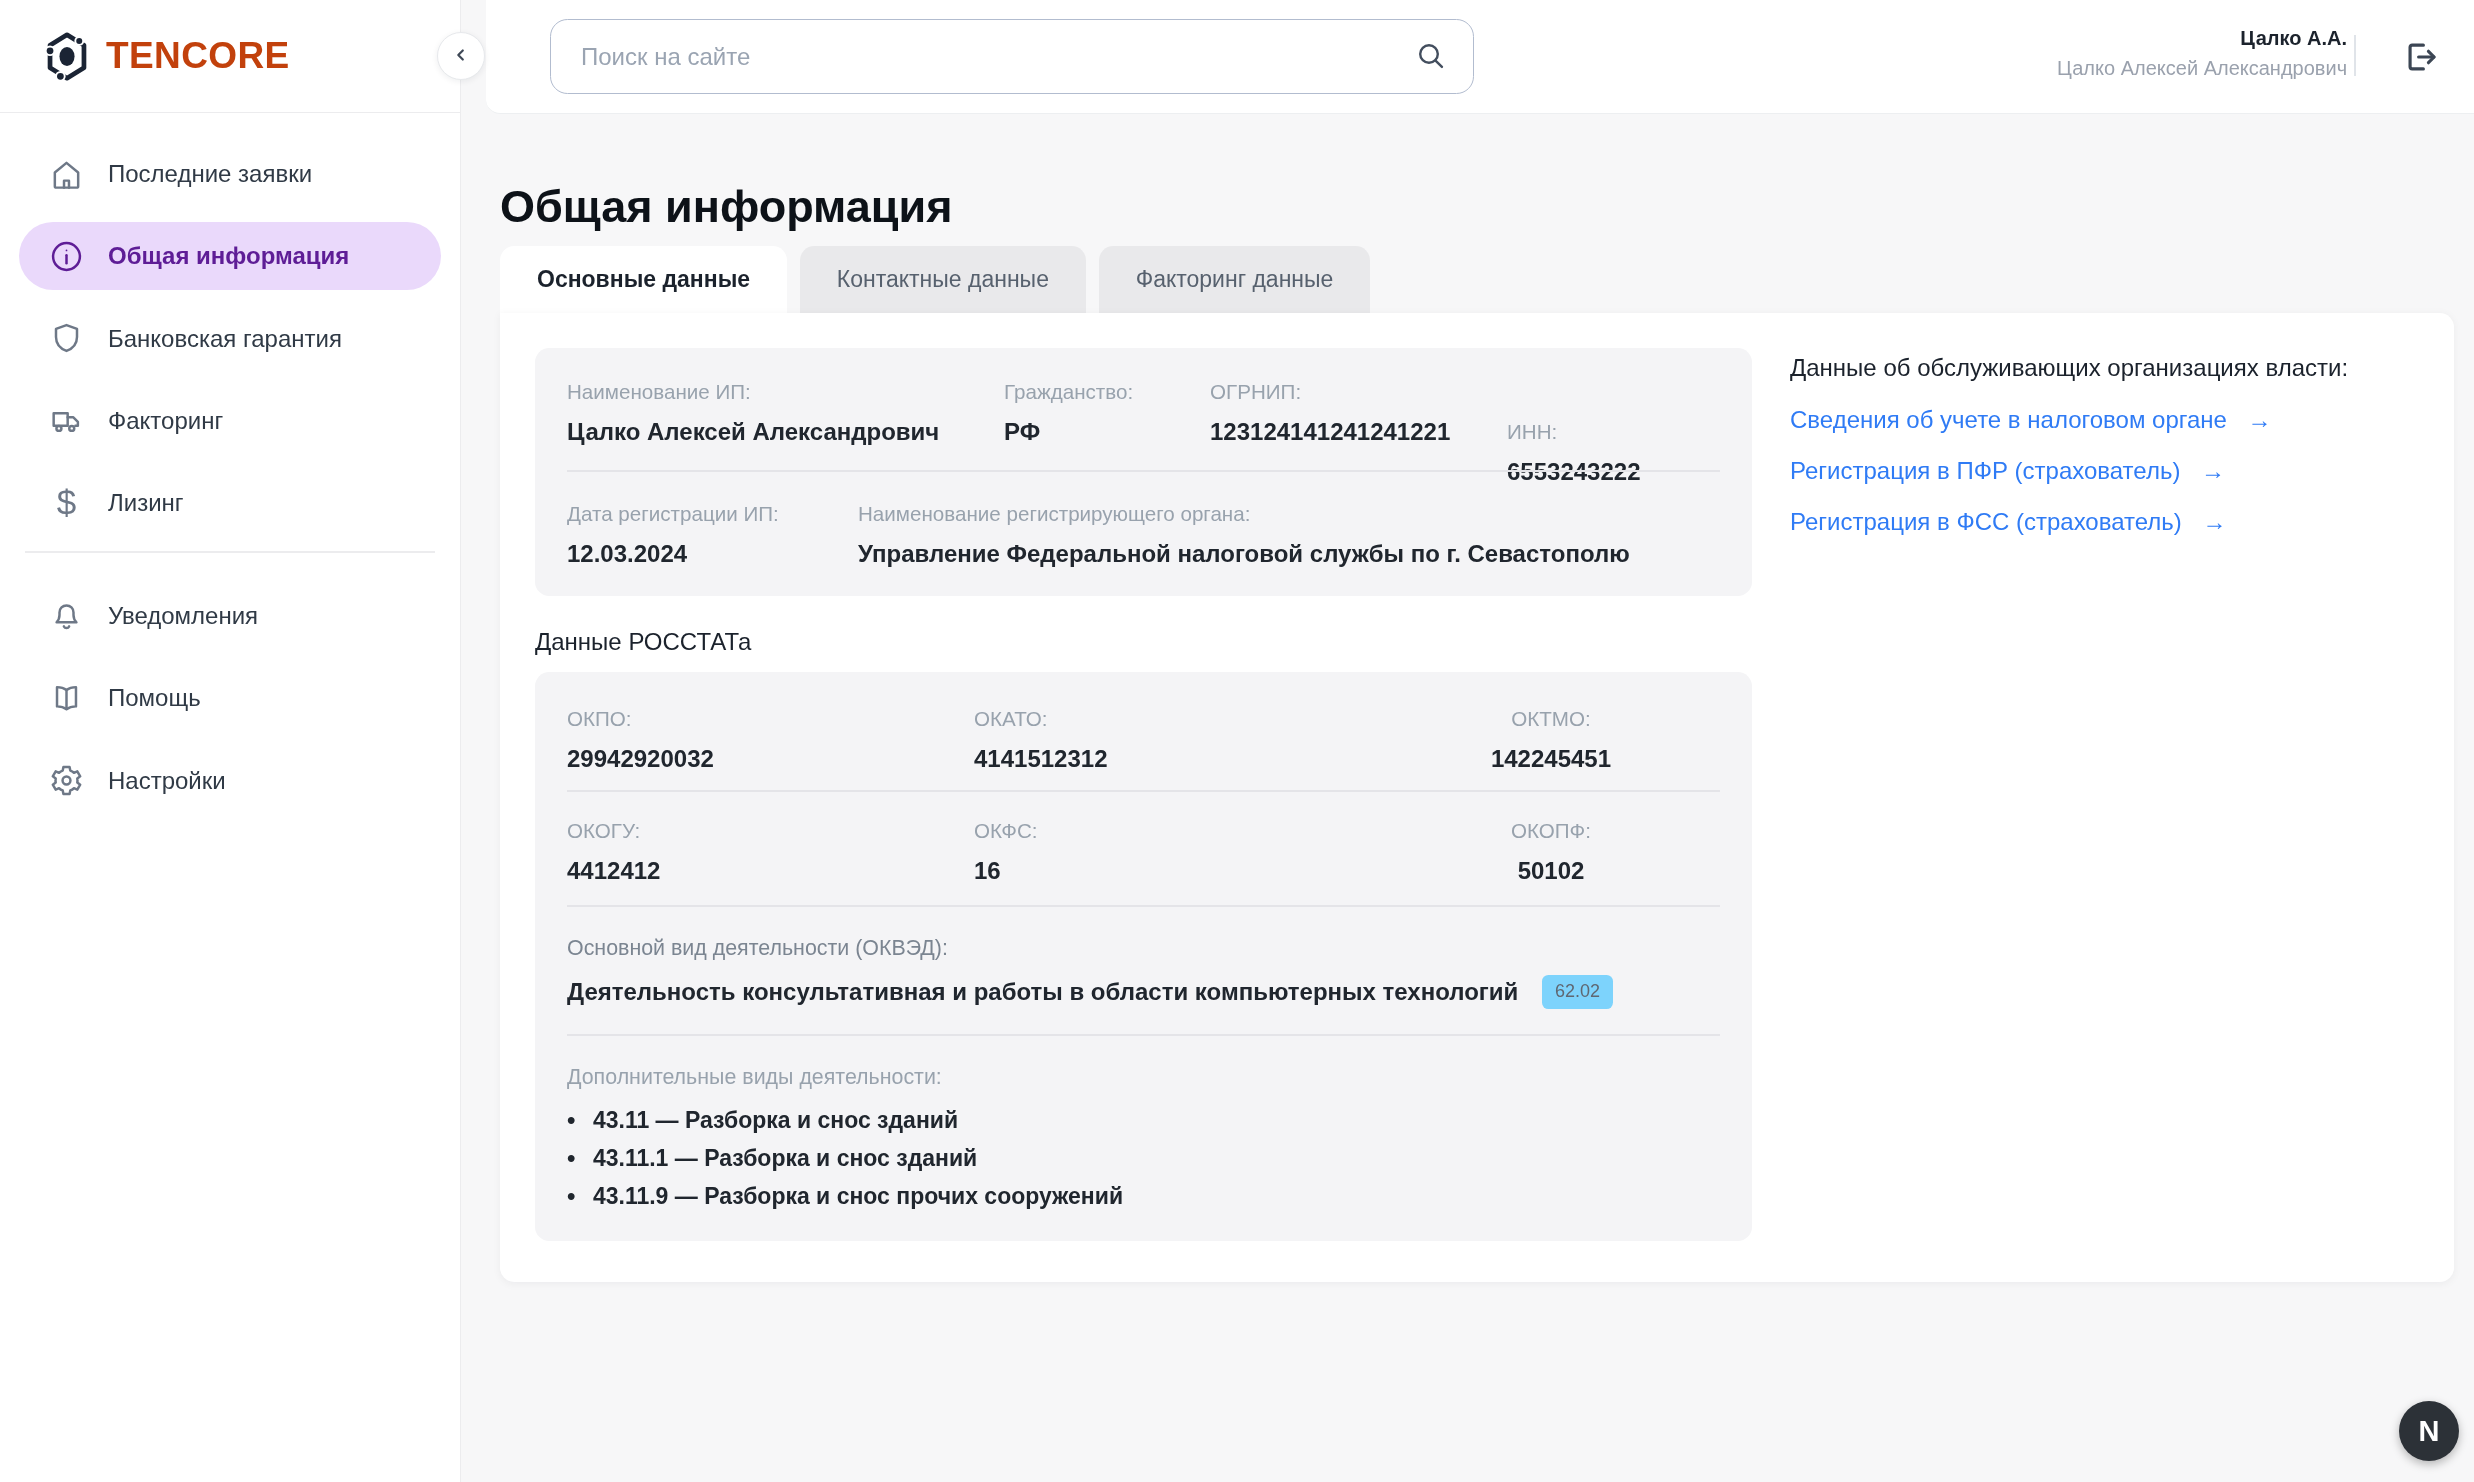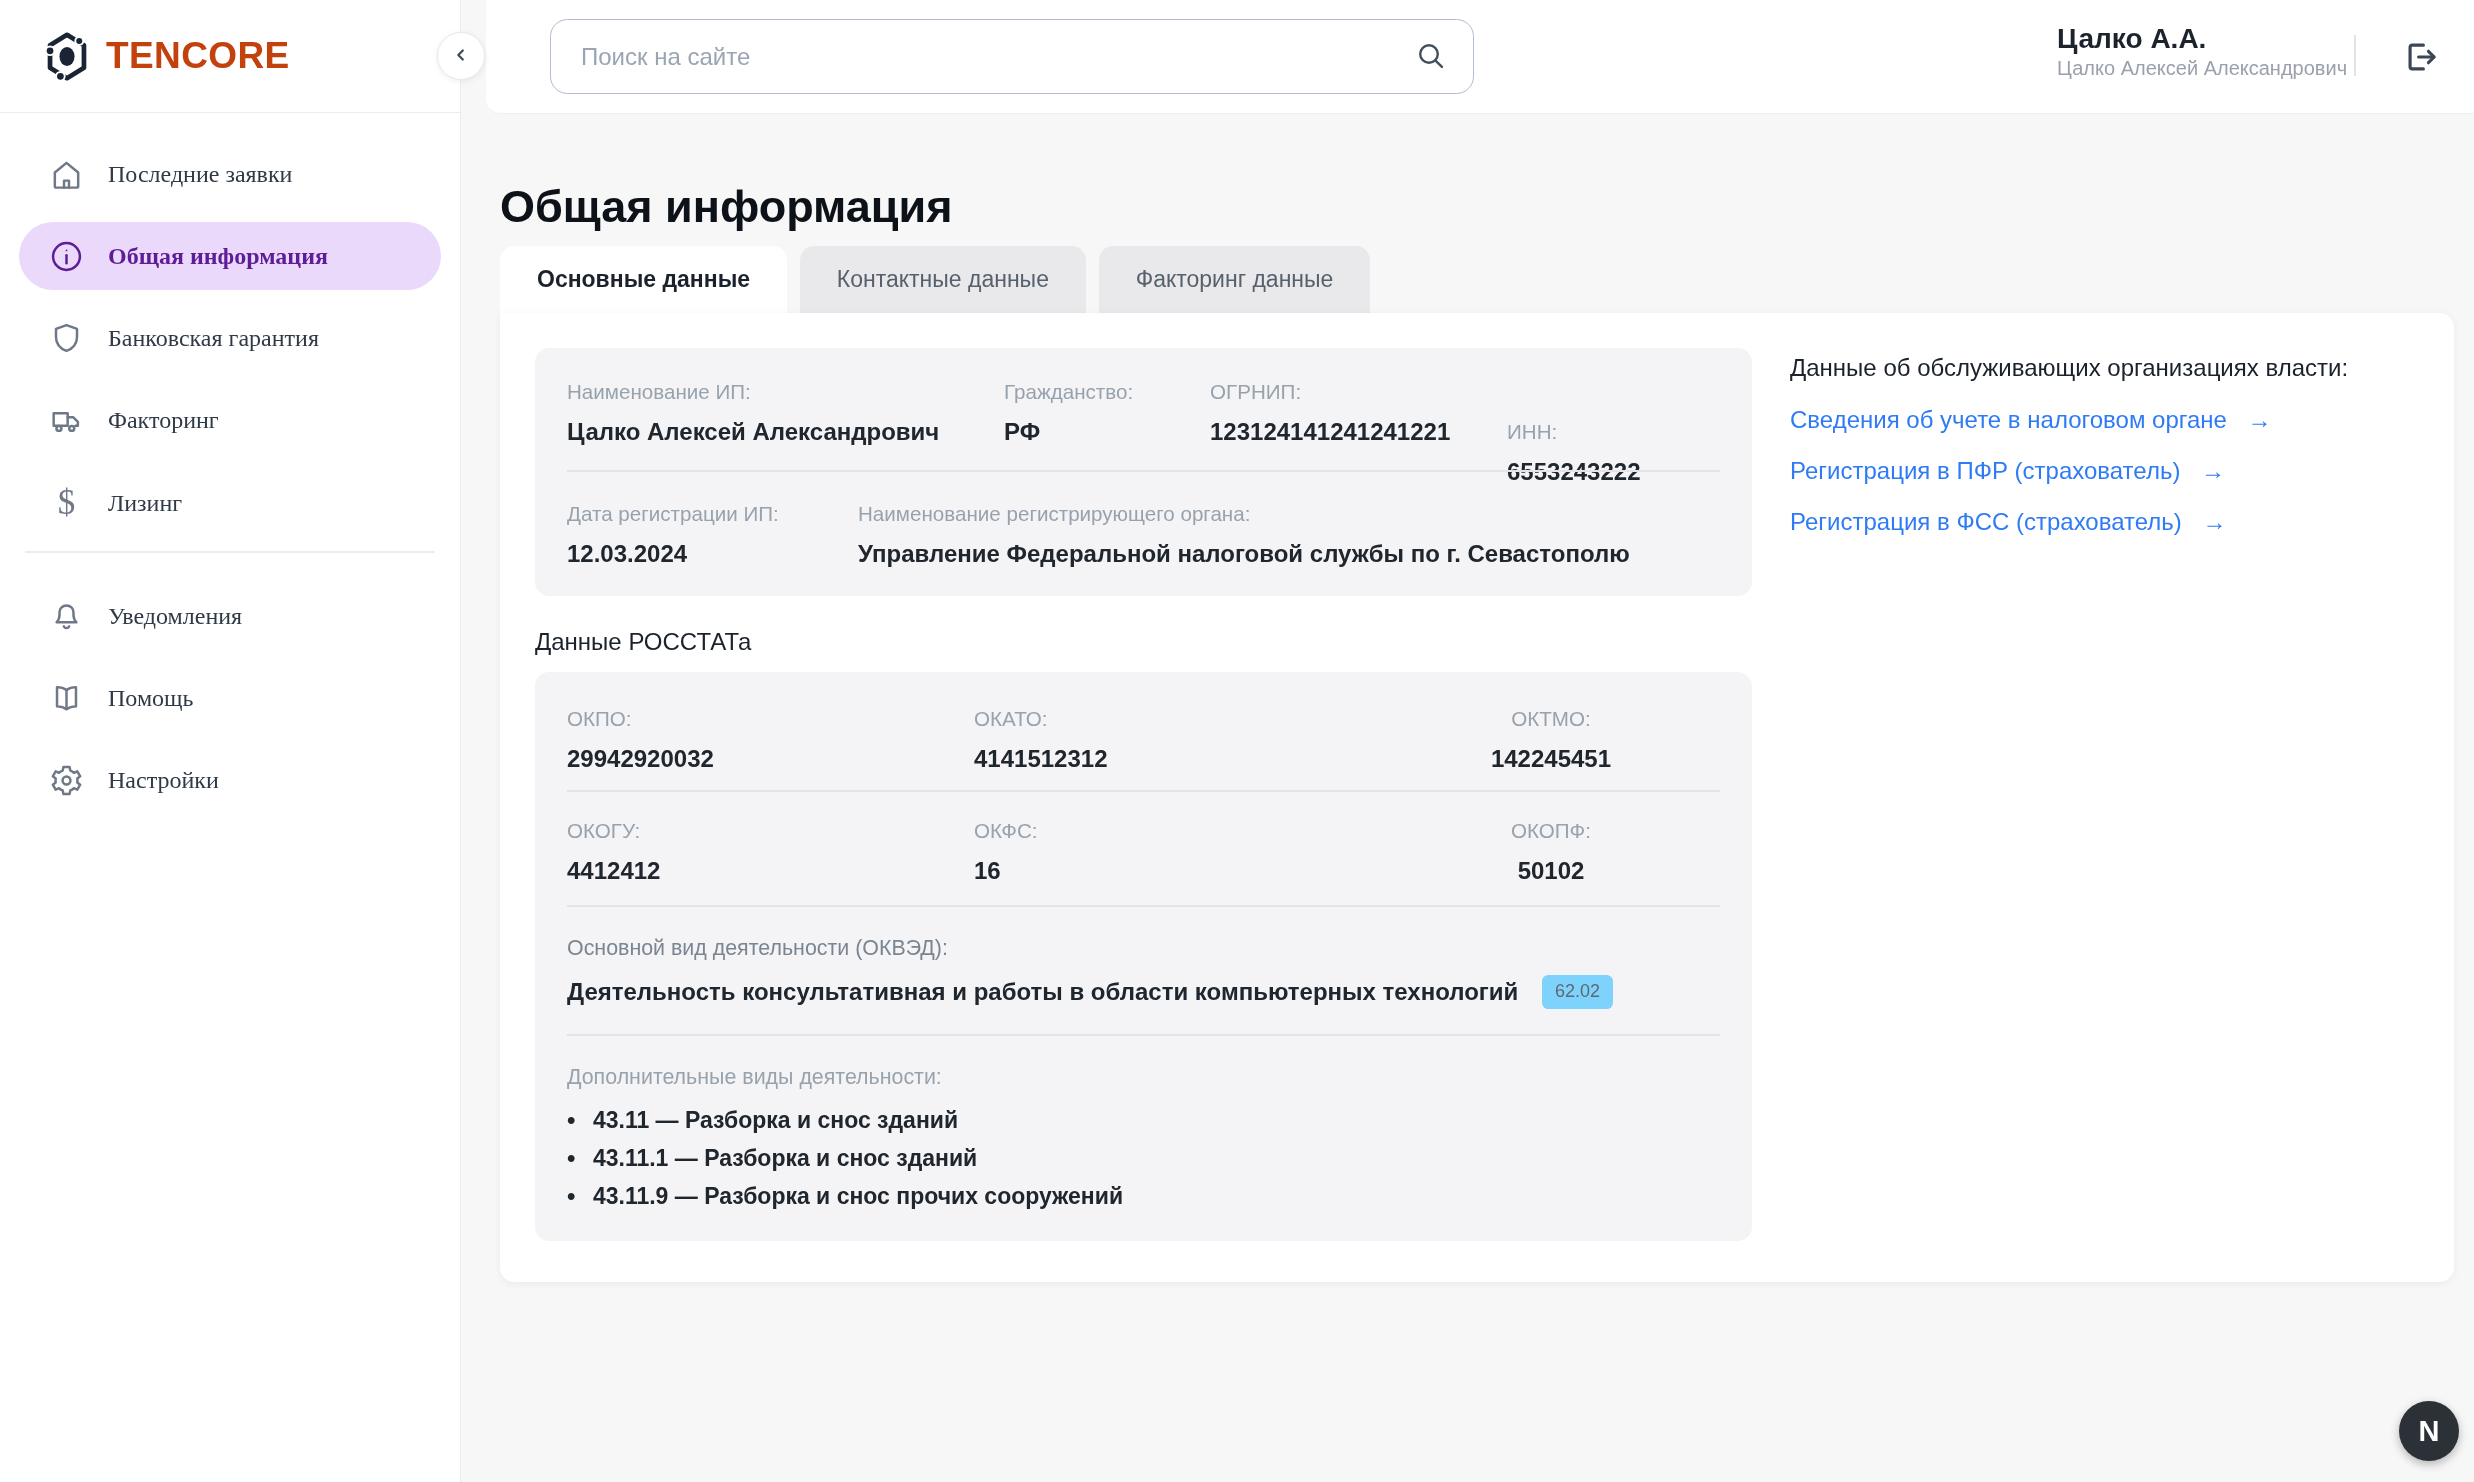--- a/index.html
+++ b/index.html
@@ -4,39 +4,39 @@
 <style>
   html,body{margin:0;padding:0;background:#f7f7f8;font-family:"Liberation Sans",sans-serif;}
   .page{position:relative;width:2475px;height:1483px;background:#f7f7f8;overflow:hidden;}
 
   
   .sidebar{position:absolute;left:0;top:0;width:461px;height:1483px;background:#ffffff;border-right:1.6px solid #ececee;box-sizing:border-box;}
   .logo-row{height:113px;border-bottom:1.6px solid #ececee;display:flex;align-items:center;padding-left:44px;gap:16px;box-sizing:border-box;}
   .logo-mark{width:46px;height:49px;flex:0 0 auto;}
   .logo-text{font-size:37px;font-weight:800;color:#c2410c;letter-spacing:0.4px;}
   .nav{padding:27px 19px 0;}
-  .nav-item{display:flex;align-items:center;gap:24px;height:68px;padding-left:30px;border-radius:35px;margin-bottom:14.3px;color:#303a46;font-size:24px;cursor:pointer;font-family:Liberation Serif, serif;}
+  .nav-item{display:flex;align-items:center;gap:24px;height:68px;padding-left:30px;border-radius:35px;margin-bottom:14.3px;color:#303a46;font-size:24px;cursor:pointer;}
   .nav-item .ni{width:35px;height:35px;flex:0 0 auto;}
   .nav-item svg{width:35px;height:35px;stroke:#6e7887;fill:none;stroke-width:1.7;stroke-linecap:round;stroke-linejoin:round;}
   .nav-item.active{background:#ead9fb;color:#5e1d96;font-weight:700;}
   .nav-item.active svg{stroke:#5e1d96;}
   .nav-item .dollar{width:35px;height:35px;display:flex;align-items:center;justify-content:center;font-size:35px;color:#6e7887;font-weight:400;}
   .nav-divider{height:1.6px;background:#ececee;margin:12.7px 6.4px 29px;}
   .collapse-btn{position:absolute;left:437px;top:32px;width:48px;height:48px;border-radius:50%;background:#fff;border:1.6px solid #e7e9ec;box-shadow:0 1.6px 6.4px rgba(20,28,40,.07);display:flex;align-items:center;justify-content:center;box-sizing:border-box;cursor:pointer;z-index:5;}
   .collapse-btn svg{width:24px;height:24px;stroke:#3e4856;fill:none;stroke-width:2.2;stroke-linecap:round;stroke-linejoin:round;}
 
   
   .topbar{position:absolute;left:486px;top:0;width:1989px;height:114px;background:#ffffff;border-bottom:1.6px solid #edeff1;border-radius:0 0 0 14.3px;box-sizing:border-box;}
   .search-wrap{position:absolute;left:64px;top:19px;width:924px;height:75px;}
   .search-input{width:100%;height:100%;box-sizing:border-box;border:1.6px solid #b2bccf;border-radius:17.5px;padding:0 87px 0 30px;font-size:24px;color:#333c49;background:#fff;outline:none;font-family:"Liberation Sans",sans-serif;}
   .search-input::placeholder{color:#9aa4b2;}
   .search-icon{position:absolute;right:27px;top:21.4px;width:32px;height:32px;}
   .search-icon svg{width:32px;height:32px;stroke:#434e5e;fill:none;stroke-width:1.8;stroke-linecap:round;}
   .user-block{position:absolute;left:1571px;top:24px;}
-  .user-name{font-size:28px;font-weight:700;color:#1c232d;line-height:29px;}
+  .user-name{font-size:20px;font-weight:700;color:#1c232d;line-height:29px;text-align:right;}
   .user-fullname{font-size:20px;color:#9aa1ad;line-height:25.4px;margin-top:3.2px;}
   .user-divider{position:absolute;left:1868px;top:35px;width:1.6px;height:41px;background:#e0e4e9;}
   .logout-btn{position:absolute;left:1916px;top:38px;width:38px;height:38px;cursor:pointer;}
   .logout-btn svg{width:38px;height:38px;stroke:#3c4654;fill:none;stroke-width:2;stroke-linecap:round;stroke-linejoin:round;}
 
   
   .page-title{position:absolute;left:500px;top:151px;font-size:45px;font-weight:700;color:#0d1218;}
   .tabs{position:absolute;left:500px;top:246px;display:flex;gap:12.7px;}
   .tab{height:67px;padding:0 37px;display:flex;align-items:center;border-radius:14.3px 14.3px 0 0;background:#e9e9eb;color:#57616e;font-size:23px;font-weight:500;cursor:pointer;white-space:nowrap;}
   .tab.active{background:#ffffff;color:#1b222c;font-weight:700;}

